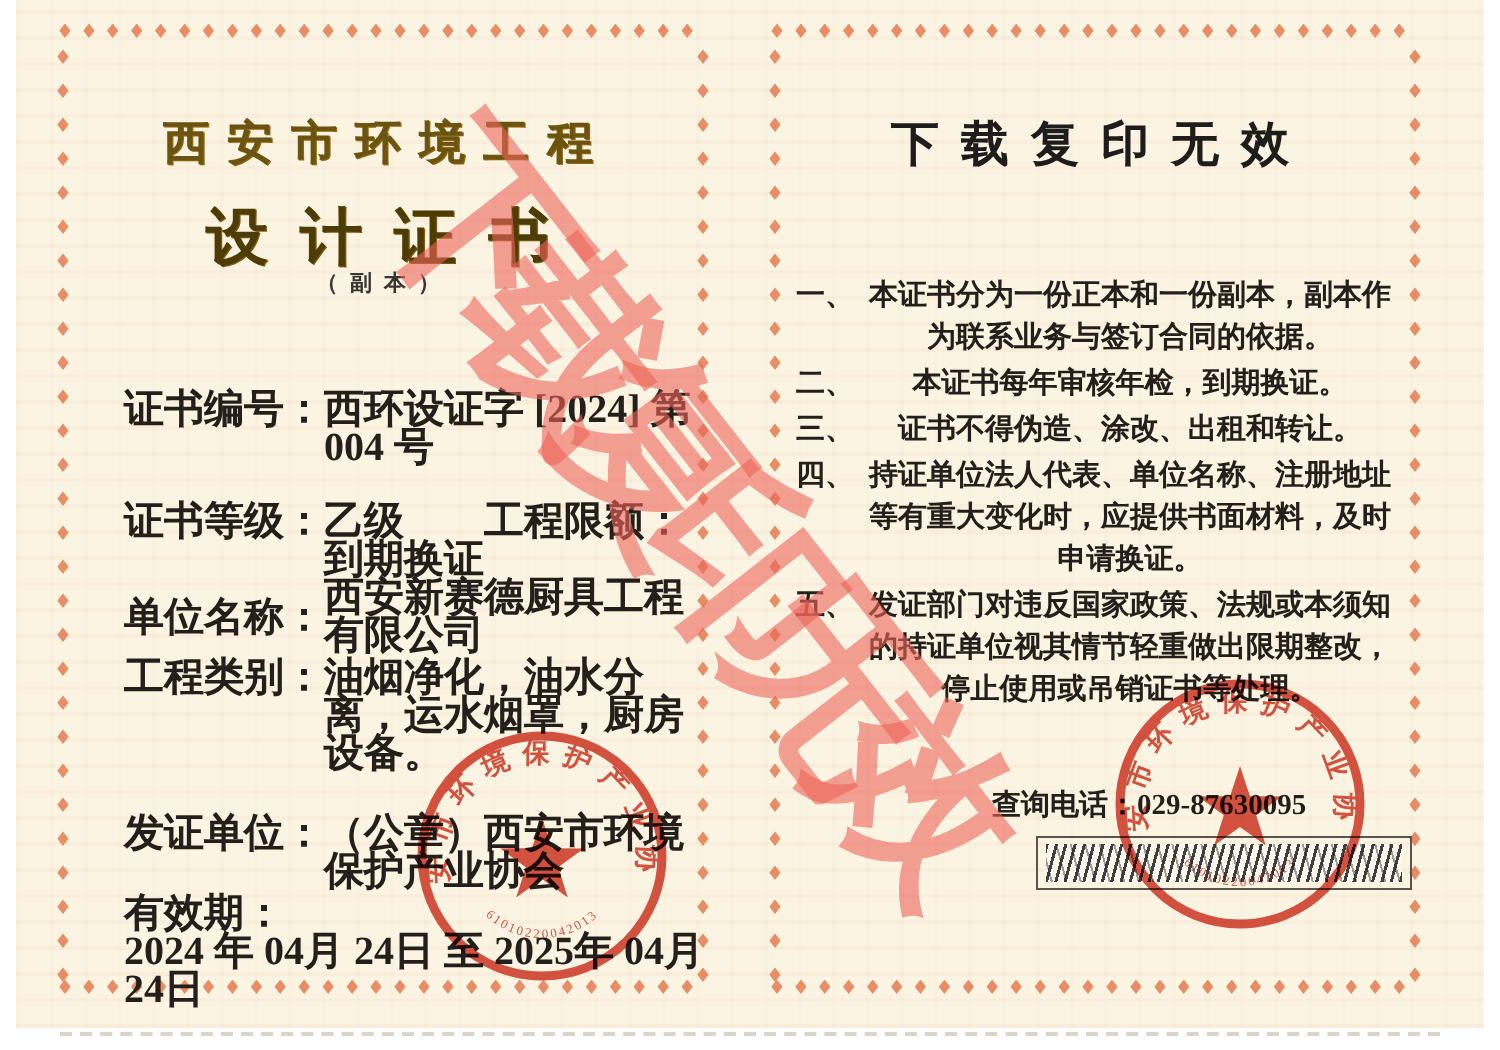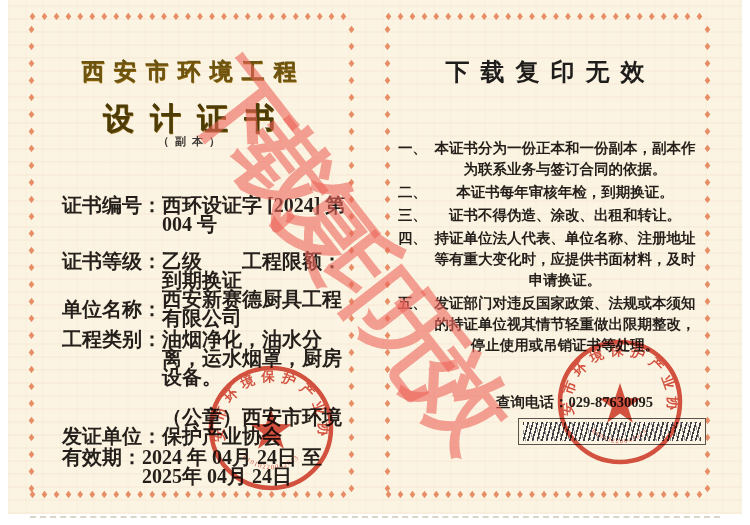--- a/index.html
+++ b/index.html
@@ -87,25 +87,25 @@
         <span class="val">乙级　　工程限额：到期换证</span>
       </div>
       <div class="field" style="top:278px;align-items:center;">
         <span class="lab">单位名称：</span>
         <span class="val">西安新赛德厨具工程有限公司</span>
       </div>
       <div class="field" style="top:318px;">
         <span class="lab">工程类别：</span>
         <span class="val">油烟净化，油水分离，运水烟罩，厨房设备。</span>
       </div>
-      <div class="field" style="top:396px;align-items:flex-end;">
+      <div class="field" style="top:396px;">
         <span class="lab">发证单位：</span>
         <span class="val">（公章）西安市环境保护产业协会</span>
       </div>
-      <div class="field" style="top:436px;">
+      <div class="field" style="top:436px;flex-direction:column;">
         <span class="lab">有效期：</span>
         <span class="val">2024 年 04月 24日 至 2025年 04月 24日</span>
       </div>
     </div>
 
     <div class="page" id="page-right">
       <div class="chain chain-h chain-top">♦♦♦♦♦♦♦♦♦♦♦♦♦♦♦♦♦♦♦♦♦♦♦♦♦♦♦♦♦♦♦♦♦♦♦♦♦♦♦♦♦♦♦♦♦♦♦♦♦♦♦♦♦♦♦♦♦♦♦♦</div>
       <div class="chain chain-h chain-bottom">♦♦♦♦♦♦♦♦♦♦♦♦♦♦♦♦♦♦♦♦♦♦♦♦♦♦♦♦♦♦♦♦♦♦♦♦♦♦♦♦♦♦♦♦♦♦♦♦♦♦♦♦♦♦♦♦♦♦♦♦</div>
       <div class="chain chain-v chain-left">♦♦♦♦♦♦♦♦♦♦♦♦♦♦♦♦♦♦♦♦♦♦♦♦♦♦♦♦♦♦♦♦♦♦♦♦♦♦♦♦♦♦♦♦♦♦♦♦♦♦♦♦♦♦♦♦♦♦♦♦</div>
       <div class="chain chain-v chain-right">♦♦♦♦♦♦♦♦♦♦♦♦♦♦♦♦♦♦♦♦♦♦♦♦♦♦♦♦♦♦♦♦♦♦♦♦♦♦♦♦♦♦♦♦♦♦♦♦♦♦♦♦♦♦♦♦♦♦♦♦</div>

